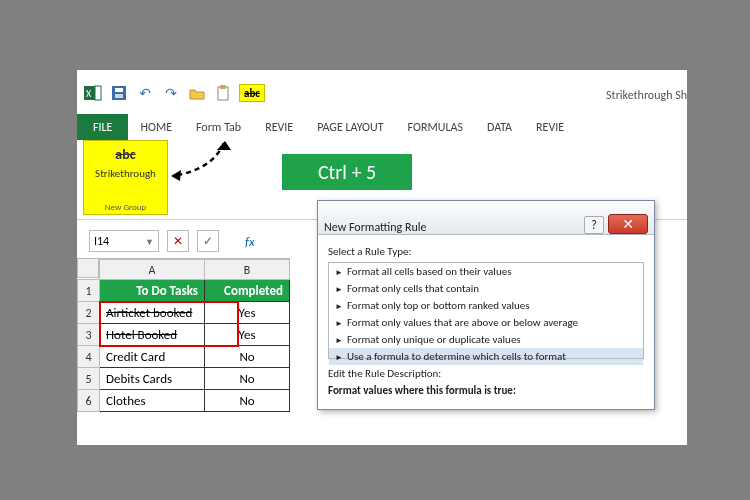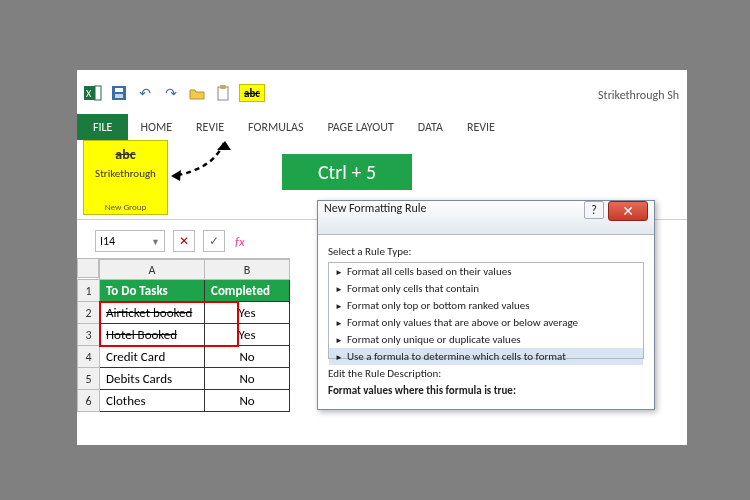--- a/index.html
+++ b/index.html
@@ -2,49 +2,49 @@
 <html><head>
 <meta charset="utf-8">
 <style>
   * { box-sizing: border-box; margin: 0; padding: 0; font-family: "Segoe UI", Calibri, Arial, sans-serif; }
   body { background: #808080; width: 750px; height: 500px; position: relative; overflow: hidden; }
   .app-window { position: absolute; left: 77px; top: 70px; width: 610px; height: 375px; background: #fff; }
   .qat { position: absolute; left: 6px; top: 14px; display: flex; align-items: center; gap: 6px; }
   .qat-item { width: 20px; height: 18px; display: flex; align-items: center; justify-content: center; font-size: 14px; }
   .qat .strikethrough-qat { background: #ffff00; width: 26px; height: 18px; border: 1px solid #c0c000; }
   .qat .strikethrough-qat span { text-decoration: line-through; font-size: 11px; font-weight: bold; }
-  .app-title { position: absolute; right: 8px; top: 18px; font-size: 12px; color: #555; }
+  .app-title { position: absolute; right: 0; top: 18px; font-size: 12px; color: #555; }
   .ribbon-tabs { position: absolute; left: 0; top: 44px; display: flex; align-items: flex-end; font-size: 12px; color: #444; }
   .ribbon-tab { padding: 6px 12px 6px; cursor: pointer; }
   .ribbon-tab.file { background: #1b7a3d; color: #fff; padding: 6px 16px; }
   .ribbon-tab.outlined { outline: 2px solid #d00; outline-offset: -2px; }
   .ribbon-body { position: absolute; left: 0; top: 70px; width: 100%; height: 80px; border-bottom: 1px solid #d0d0d0; background:#fff; }
   .group-box { position: absolute; left: 6px; top: 0px; width: 85px; height: 75px; background: #ffff00; border: 1px solid #c0c000; display:flex; flex-direction:column; align-items:center; justify-content:flex-start; padding-top:5px; }
   .group-box .abc { text-decoration: line-through; font-size: 14px; font-weight: bold; color:#333; }
   .group-box .label { font-size: 11px; color:#333; margin-top:4px; }
   .group-box .caption { position:absolute; bottom:2px; font-size:9px; color:#555;}
   .ctrl5 { position:absolute; left:205px; top:84px; width:130px; height:36px; background:#1ea34a; color:#fff; display:flex; align-items:center; justify-content:center; font-size:20px; font-weight:500; }
-  .name-bar { position:absolute; left:0; top:160px; display:flex; align-items:center; gap:8px; padding-left:18px; }
+  .name-bar { position:absolute; left:0; top:160px; display:flex; align-items:center; gap:8px; padding-left:12px; }
   .name-box { width:70px; height:22px; border:1px solid #bbb; font-size:12px; padding:2px 4px; display:flex; align-items:center; background:#fff; }
   .name-box .dd { margin-left:auto; font-size:9px; color:#777; }
   .fx-btn { width:22px; height:22px; border:1px solid #bbb; display:flex; align-items:center; justify-content:center; font-size:12px; color:#666; }
   .fx-btn.red { color:#b00; }
-  .fx-label { font-style: italic; font-size: 13px; color:#ec4899; margin-left:2px; }
+  .fx-label { font-style: italic; font-size: 13px; color:#0369a1; margin-left:18px; }
   .grid { position:absolute; left:0px; top:188px; border-top:1px solid #bbb; }
   .grid table { border-collapse: collapse; }
   .grid th.col, .grid th.row { background:#f0f0f0; font-weight:normal; font-size:12px; color:#333; border:1px solid #bbb; }
   .grid th.col { width:105px; height:20px; }
   .grid th.row { width:22px; }
   .grid td { border:1px solid #333; font-size:13px; height:22px; padding:0 6px; }
   .grid td.center { text-align:center; }
-  .grid td.header-cell { background:#1ea34a; color:#fff; text-align:left; font-weight:600; }
+  .grid td.header-cell { background:#1ea34a; color:#fff; text-align:right; font-weight:600; }
   .grid td.strike { text-decoration: line-through; }
   .red-box-rows { position:absolute; border:2px solid #d00; pointer-events:none; }
   .dialog { position:absolute; left:240px; top:130px; width:338px; height:210px; border:1px solid #7a8aa0; background:#fff; box-shadow:2px 2px 6px rgba(0,0,0,.3); }
-  .dlg-title { background: linear-gradient(#fdfdfd,#e4e9ef); height:34px; display:flex; align-items:flex-start; padding:0 6px; font-size:12px; color:#222; border-bottom:1px solid #b0b8c4; }
+  .dlg-title { background: linear-gradient(#fdfdfd,#e4e9ef); height:34px; display:flex; align-items:flex-end; padding:0 6px; font-size:12px; color:#222; border-bottom:1px solid #b0b8c4; }
   .dlg-title .spacer { flex:1; }
   .dlg-title .help { width:20px; height:18px; border:1px solid #aab; border-radius:2px; display:flex; align-items:center; justify-content:center; font-size:12px; margin-right:4px; background:#f4f6f9; }
   .dlg-title .close { width:40px; height:20px; background:linear-gradient(#e36b5a,#c93b28); border:1px solid #8b2416; border-radius:3px; color:#fff; display:flex; align-items:center; justify-content:center; font-size:14px; }
   .dlg-body { padding:6px 10px; font-size:11px; color:#222; }
   .dlg-body .section-label { font-size:11px; margin:4px 0; }
   .rule-list { border:1px solid #b0b8c4; height:96px; }
   .rule-list .item { padding:2px 6px; display:flex; align-items:center; gap:4px; font-size:11px; }
   .rule-list .item.selected { background:#d8e4f2; }
   .rule-list .tri { font-size:8px; }
   .desc-box { border-top:1px solid #b0b8c4; padding-top:4px; }
@@ -88,23 +88,24 @@
     <div class="qat-item strikethrough-qat">
       <span>abc</span>
     </div>
   </div>
 
   <div class="app-title">Strikethrough Sh</div>
 
   <div class="ribbon-tabs">
     <div class="ribbon-tab file">FILE</div>
     <div class="ribbon-tab">HOME</div>
+    <div class="ribbon-tab">Form Tab</div>
     <div class="ribbon-tab">REVIE</div>
+    <div class="ribbon-tab">PAGE LAYOUT</div>
     <div class="ribbon-tab">FORMULAS</div>
-    <div class="ribbon-tab">PAGE LAYOUT</div>
     <div class="ribbon-tab">DATA</div>
     <div class="ribbon-tab">REVIE</div>
   </div>
 
   <div class="ribbon-body">
     <div class="group-box">
       <span class="abc">abc</span>
       <span class="label">Strikethrough</span>
       <span class="caption">New Group</span>
     </div>

